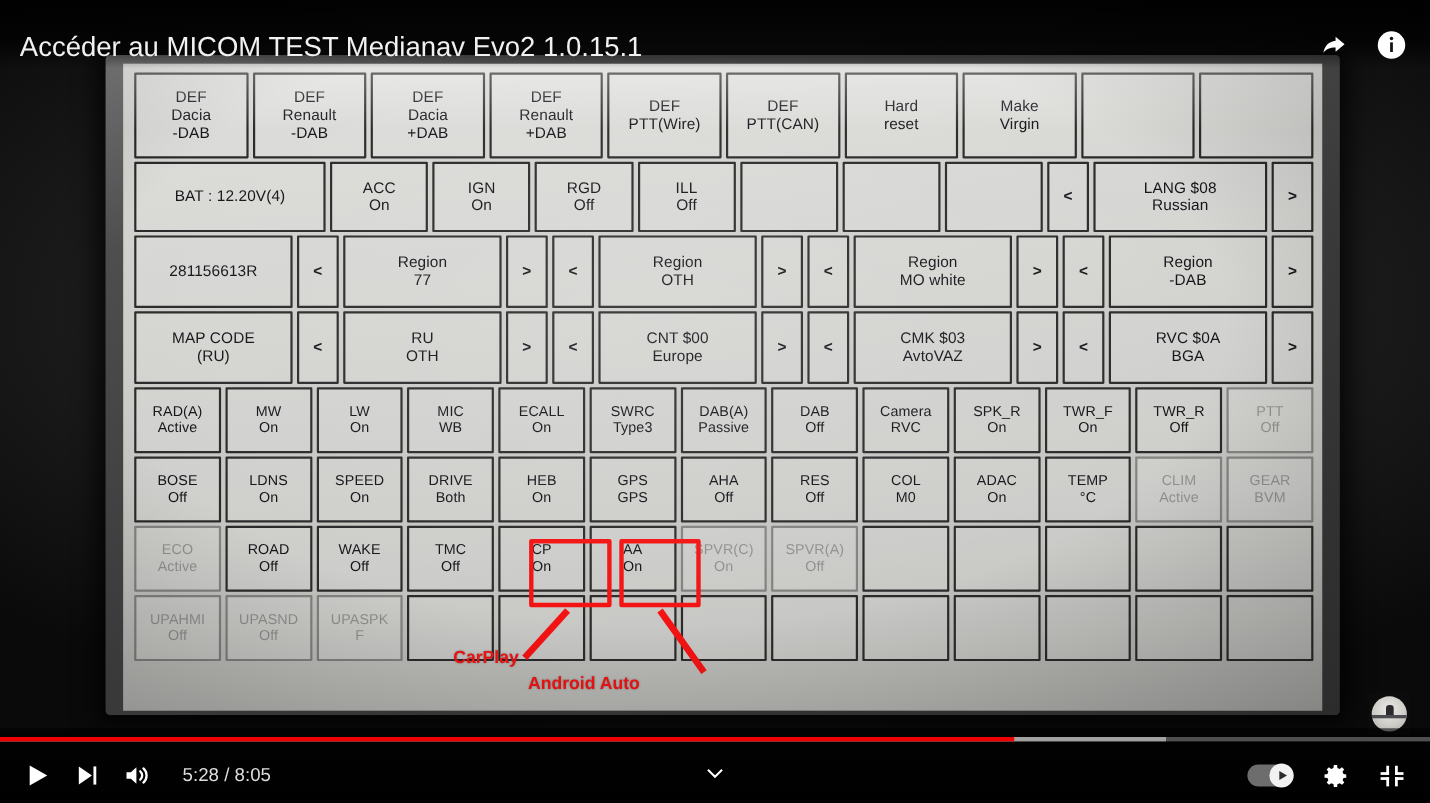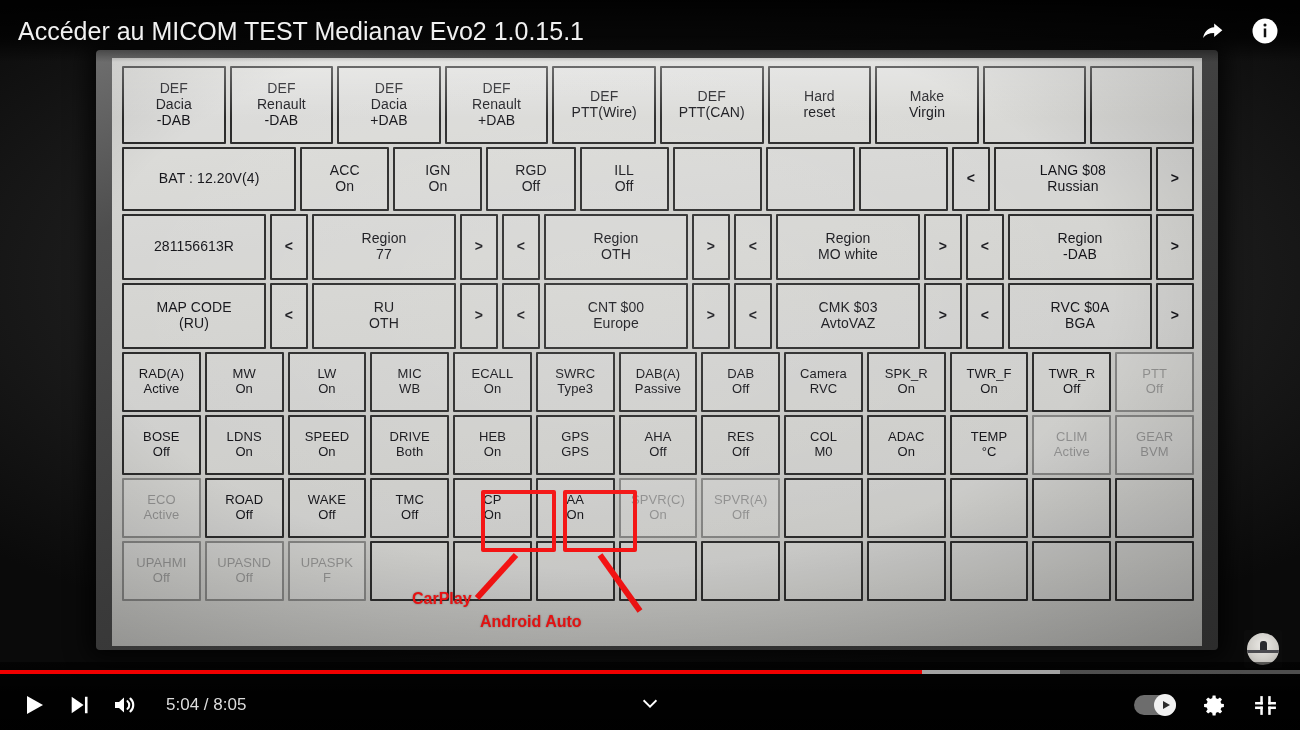--- a/index.html
+++ b/index.html
@@ -105,22 +105,22 @@
     white-space: nowrap;
     text-shadow: 0 0 2px rgba(0,0,0,.35);
   }
   .annot-label.carplay { left: 300px; top: 532px; }
   .annot-label.androidauto { left: 368px; top: 555px; }
 
   
   .topbar {
     position: absolute; left: 0; top: 0; width: 1300px; height: 62px;
     background: linear-gradient(180deg, rgba(0,0,0,.95) 0%, rgba(0,0,0,.72) 60%, rgba(0,0,0,0) 100%);
-    display: flex; align-items: center;
-    padding: 16px 18px;
+    display: flex; align-items: flex-end;
+    padding: 4px 18px;
     z-index: 20;
   }
   .video-title {
     color: #f1f1f1;
     font-size: 25px;
     font-weight: 400;
     flex: 1 1 auto;
     white-space: nowrap;
     overflow: hidden;
     text-overflow: ellipsis;
@@ -622,21 +622,21 @@
             <rect x="18.5" y="3" width="2.8" height="18"></rect>
           </svg>
         </div>
         <div class="ctrl">
           <svg width="26" height="24" viewBox="0 0 26 24" fill="currentColor" aria-hidden="true">
             <path d="M3 9h4l5-4.5v15L7 15H3z"></path>
             <path d="M15.5 8.2a5 5 0 0 1 0 7.6" stroke="currentColor" stroke-width="2.1" fill="none" stroke-linecap="round"></path>
             <path d="M18.4 5.6a8.6 8.6 0 0 1 0 12.8" stroke="currentColor" stroke-width="2.1" fill="none" stroke-linecap="round"></path>
           </svg>
         </div>
-        <div class="time">5:04 / 8:05</div>
+        <div class="time">5:28 / 8:05</div>
       </div>
 
       <div class="chevron-center">
         <svg width="22" height="22" viewBox="0 0 24 24" fill="none" stroke="currentColor" stroke-width="2" aria-hidden="true">
           <polyline points="5,9 12,16 19,9"></polyline>
         </svg>
       </div>
 
       <div class="ctrl-right">
         <div class="autoplay">

